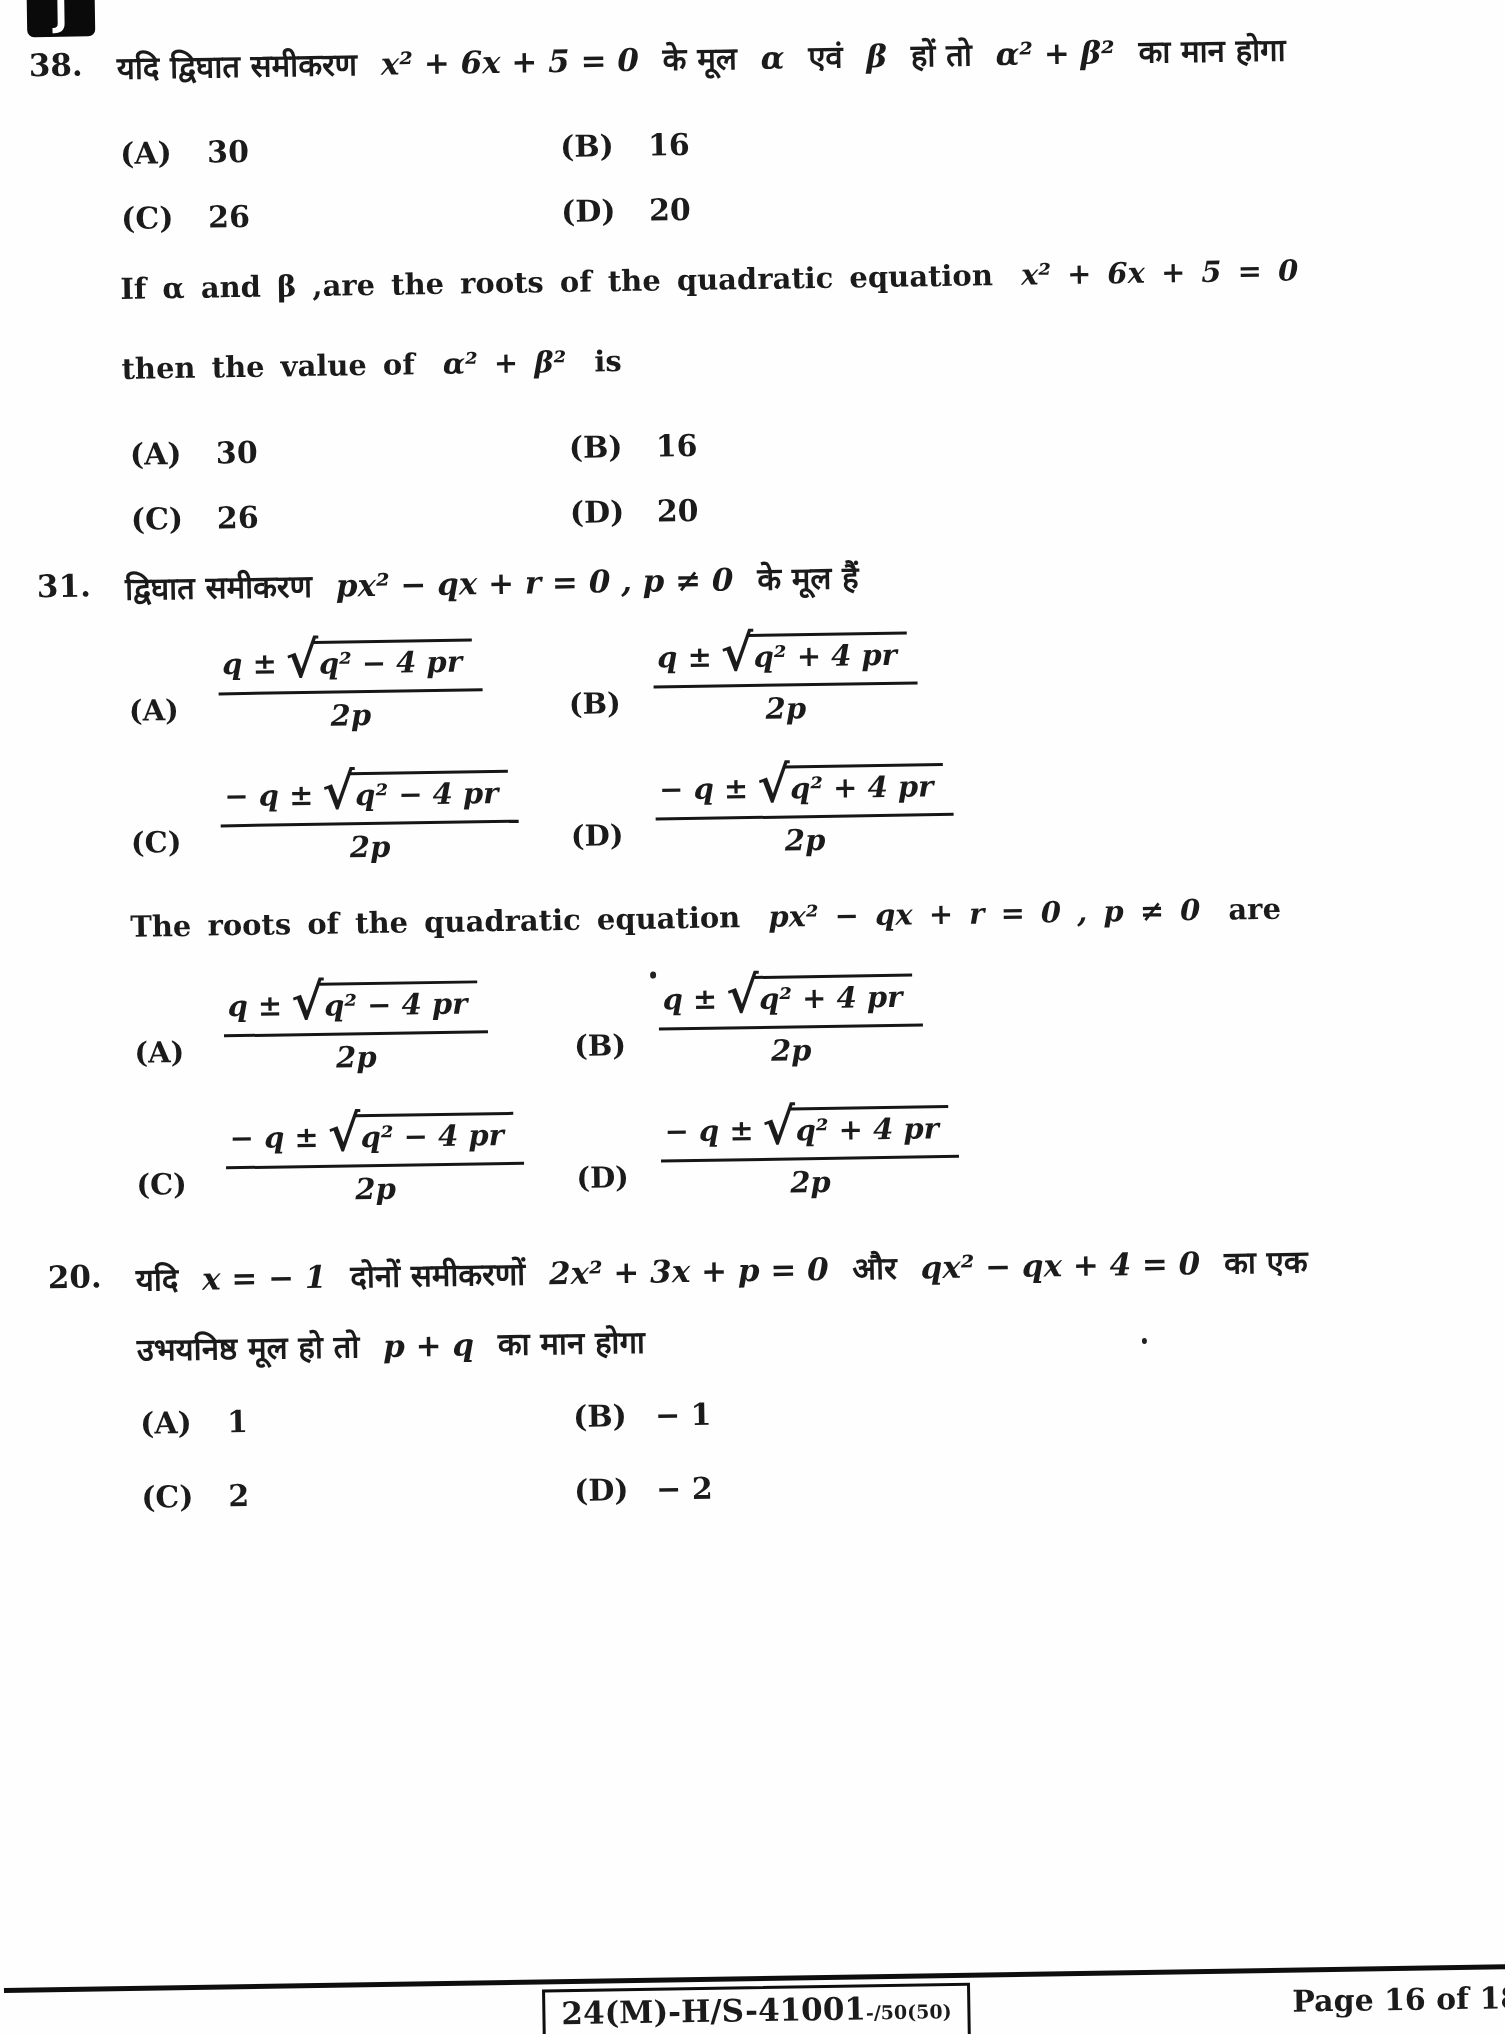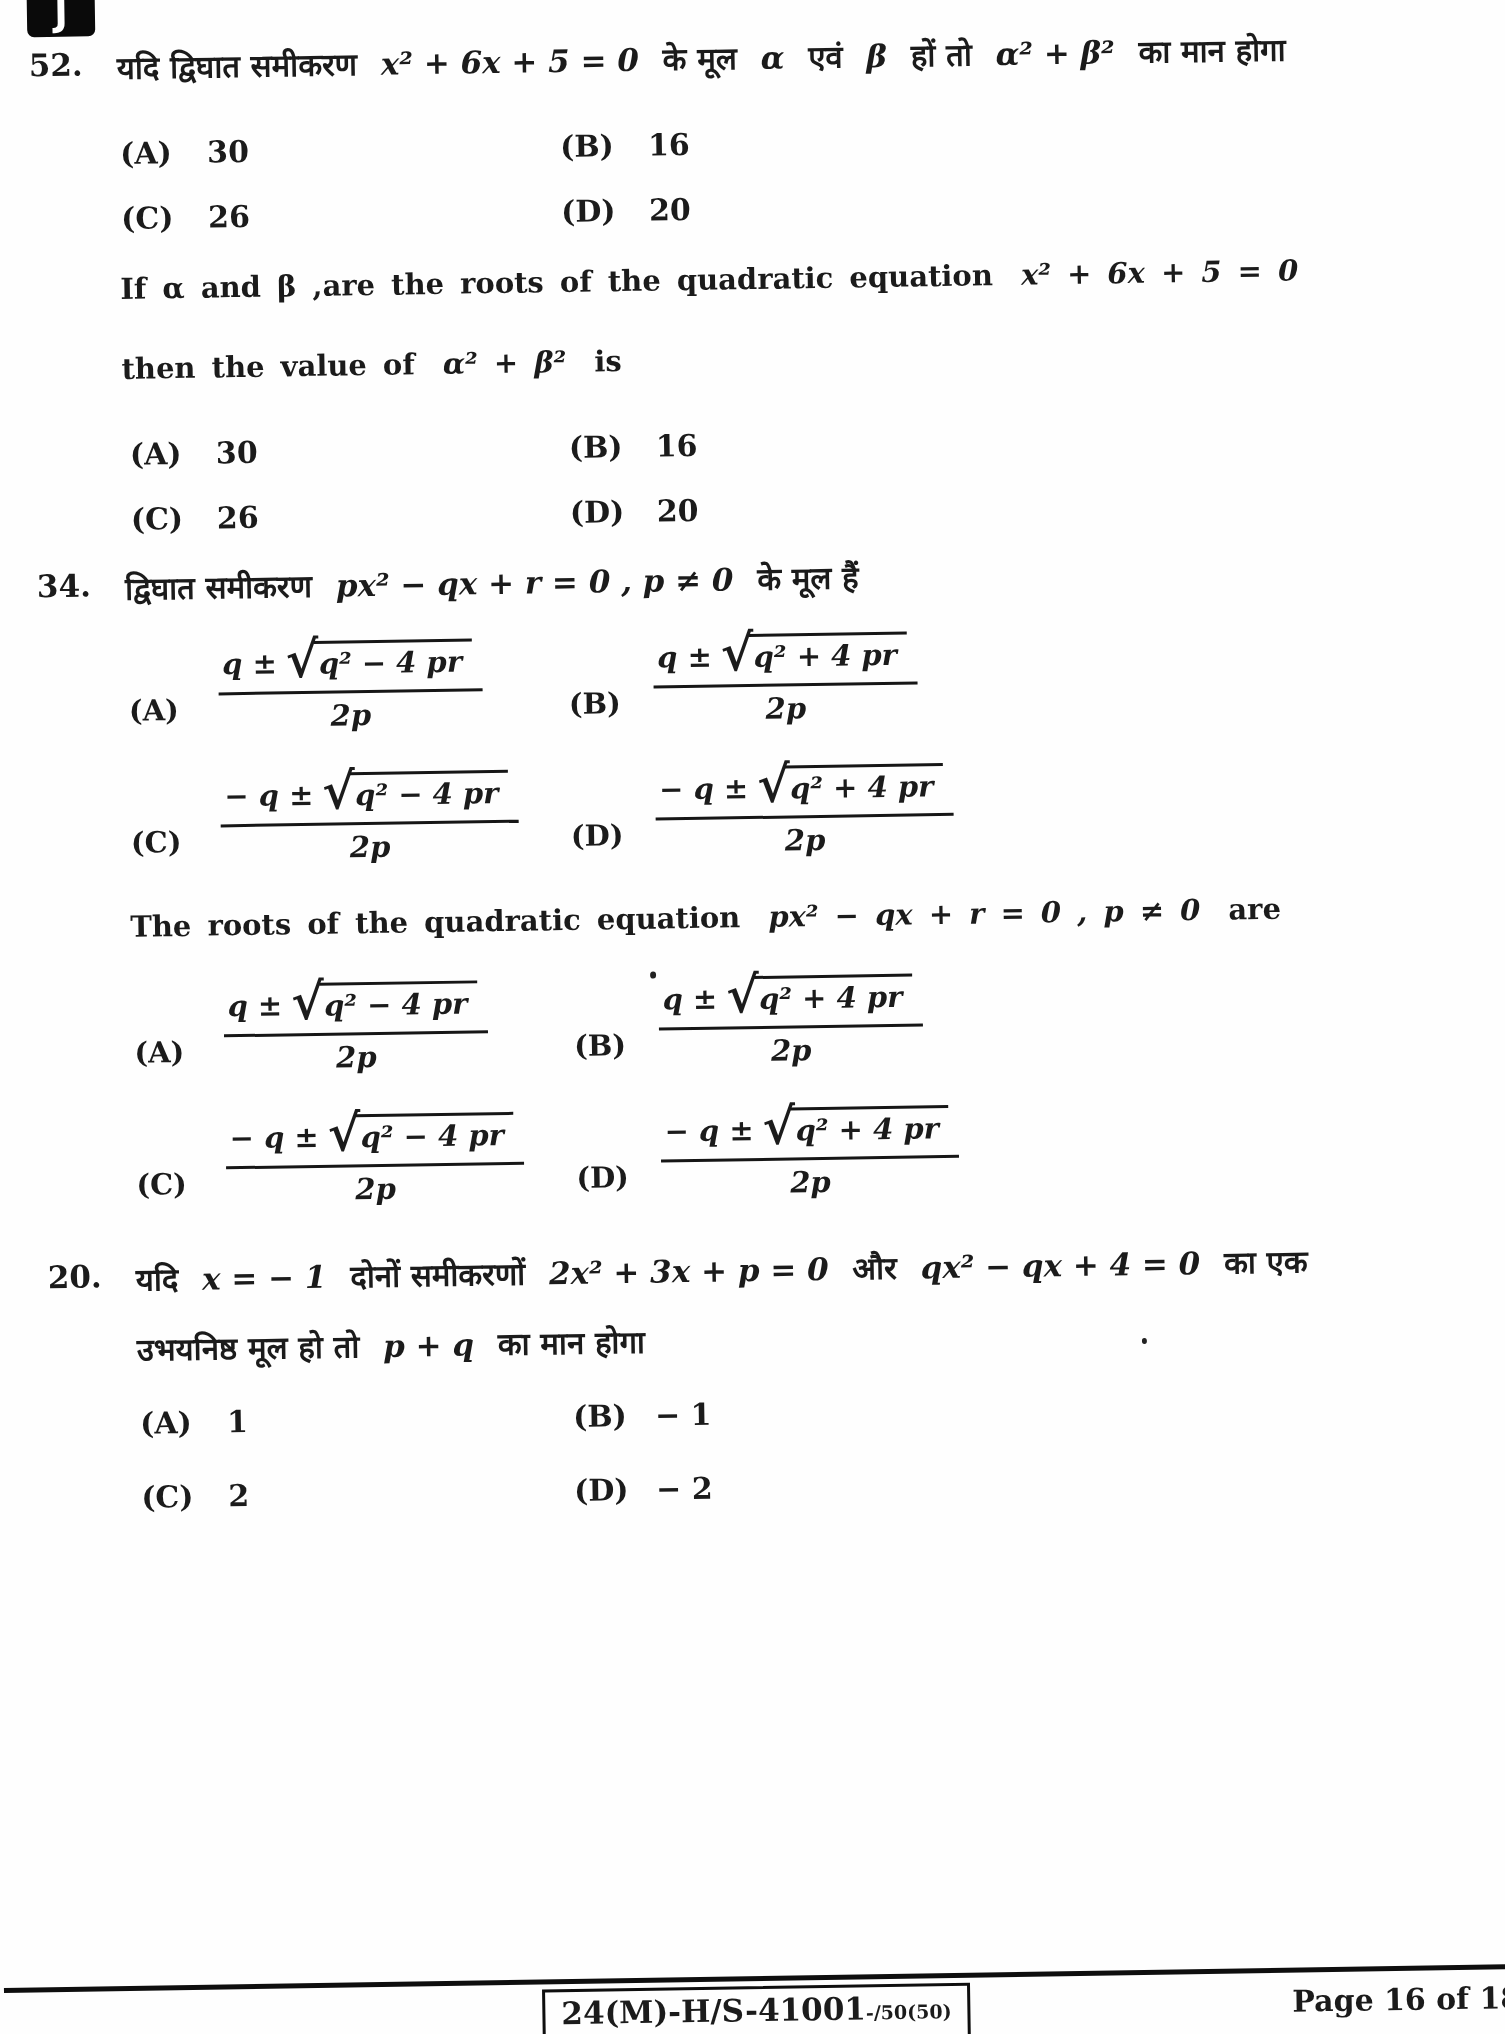--- a/index.html
+++ b/index.html
@@ -48,21 +48,21 @@
 </head>
 <body>
 
 <div class="page">
 
   <div class="corner-badge">
     <span>J</span>
   </div>
 
   <div class="qline" style="top:46px">
-    <span class="qnum">52.</span>
+    <span class="qnum">38.</span>
     <span class="qtext">
       <span class="hi">यदि द्विघात समीकरण</span>
       <span class="m">x² + 6x + 5 = 0</span>
       <span class="hi">के मूल</span>
       <span class="m">α</span>
       <span class="hi">एवं</span>
       <span class="m">β</span>
       <span class="hi">हों तो</span>
       <span class="m">α² + β²</span>
       <span class="hi">का मान होगा</span>
@@ -99,21 +99,21 @@
     <span class="ov" style="left:666px">16</span>
   </div>
   <div class="orow" style="top:502px">
     <span class="ol" style="left:140px">(C)</span>
     <span class="ov" style="left:226px">26</span>
     <span class="ol" style="left:579px">(D)</span>
     <span class="ov" style="left:666px">20</span>
   </div>
 
   <div class="qline" style="top:567px">
-    <span class="qnum">34.</span>
+    <span class="qnum">31.</span>
     <span class="qtext">
       <span class="hi">द्विघात समीकरण</span>
       <span class="m">px² − qx + r = 0 ,  p ≠ 0</span>
       <span class="hi">के मूल हैं</span>
     </span>
   </div>
 
   <div class="frow" style="top:640px">
     <span class="ol fol" style="left:135px">(A)</span>
     <span class="frac" style="left:225px">

